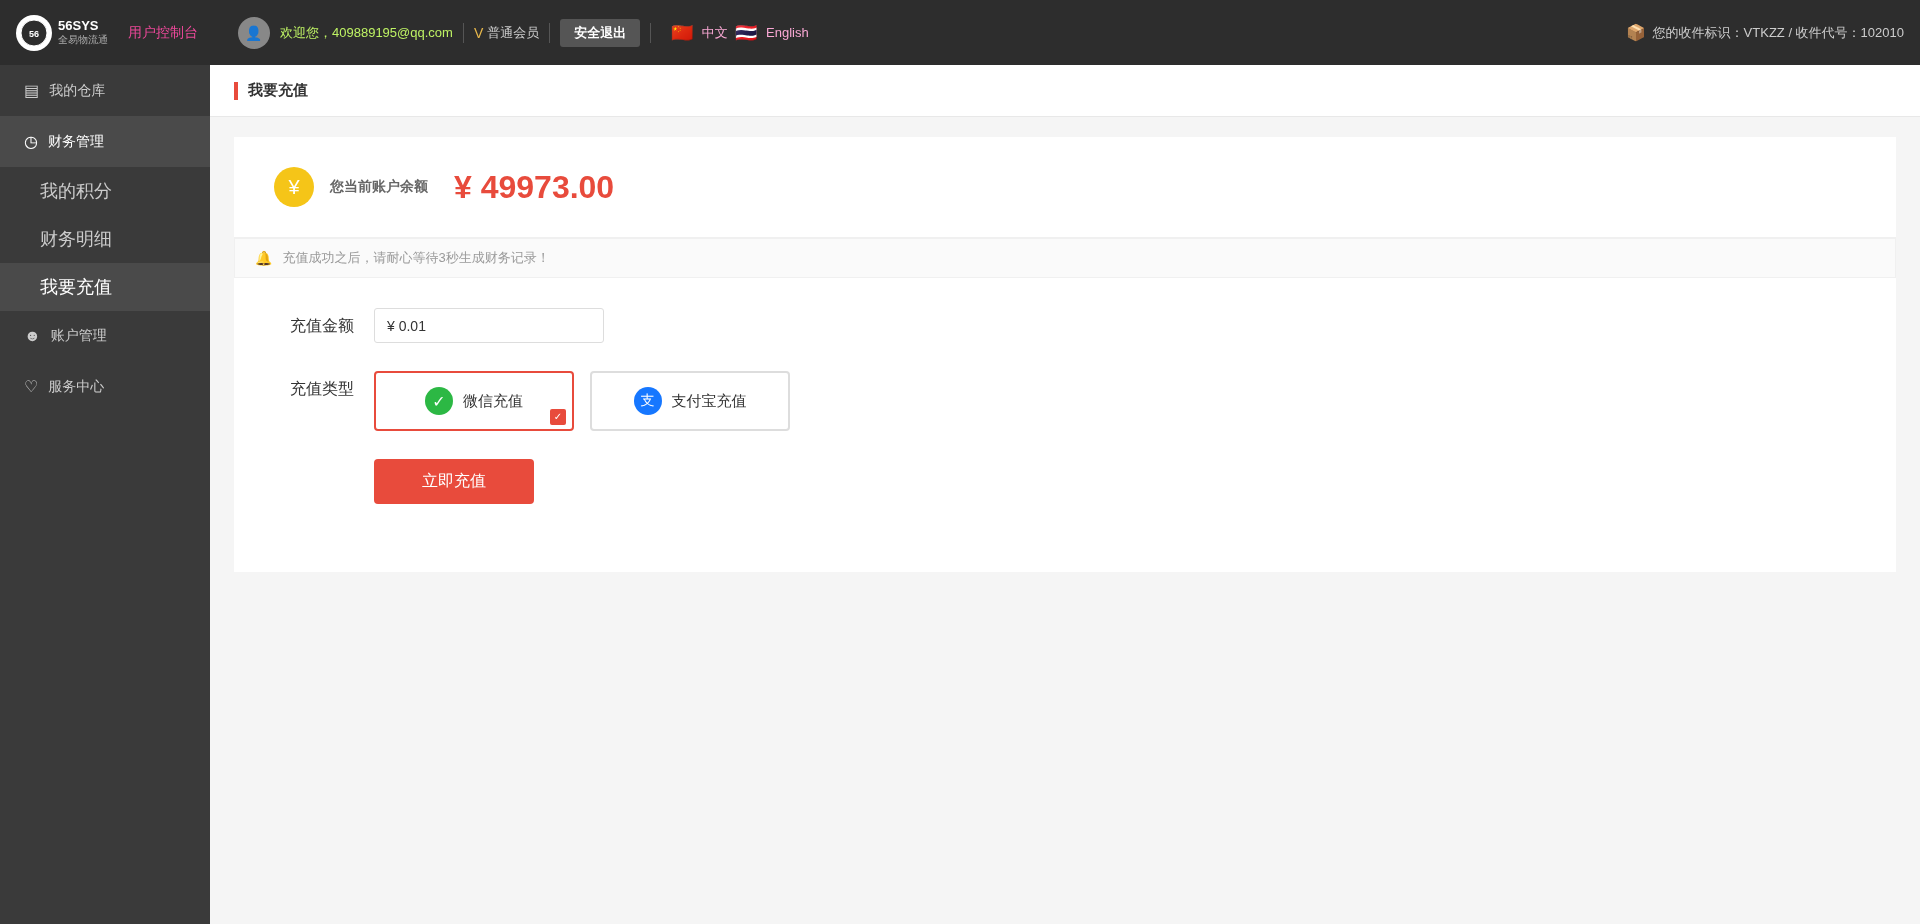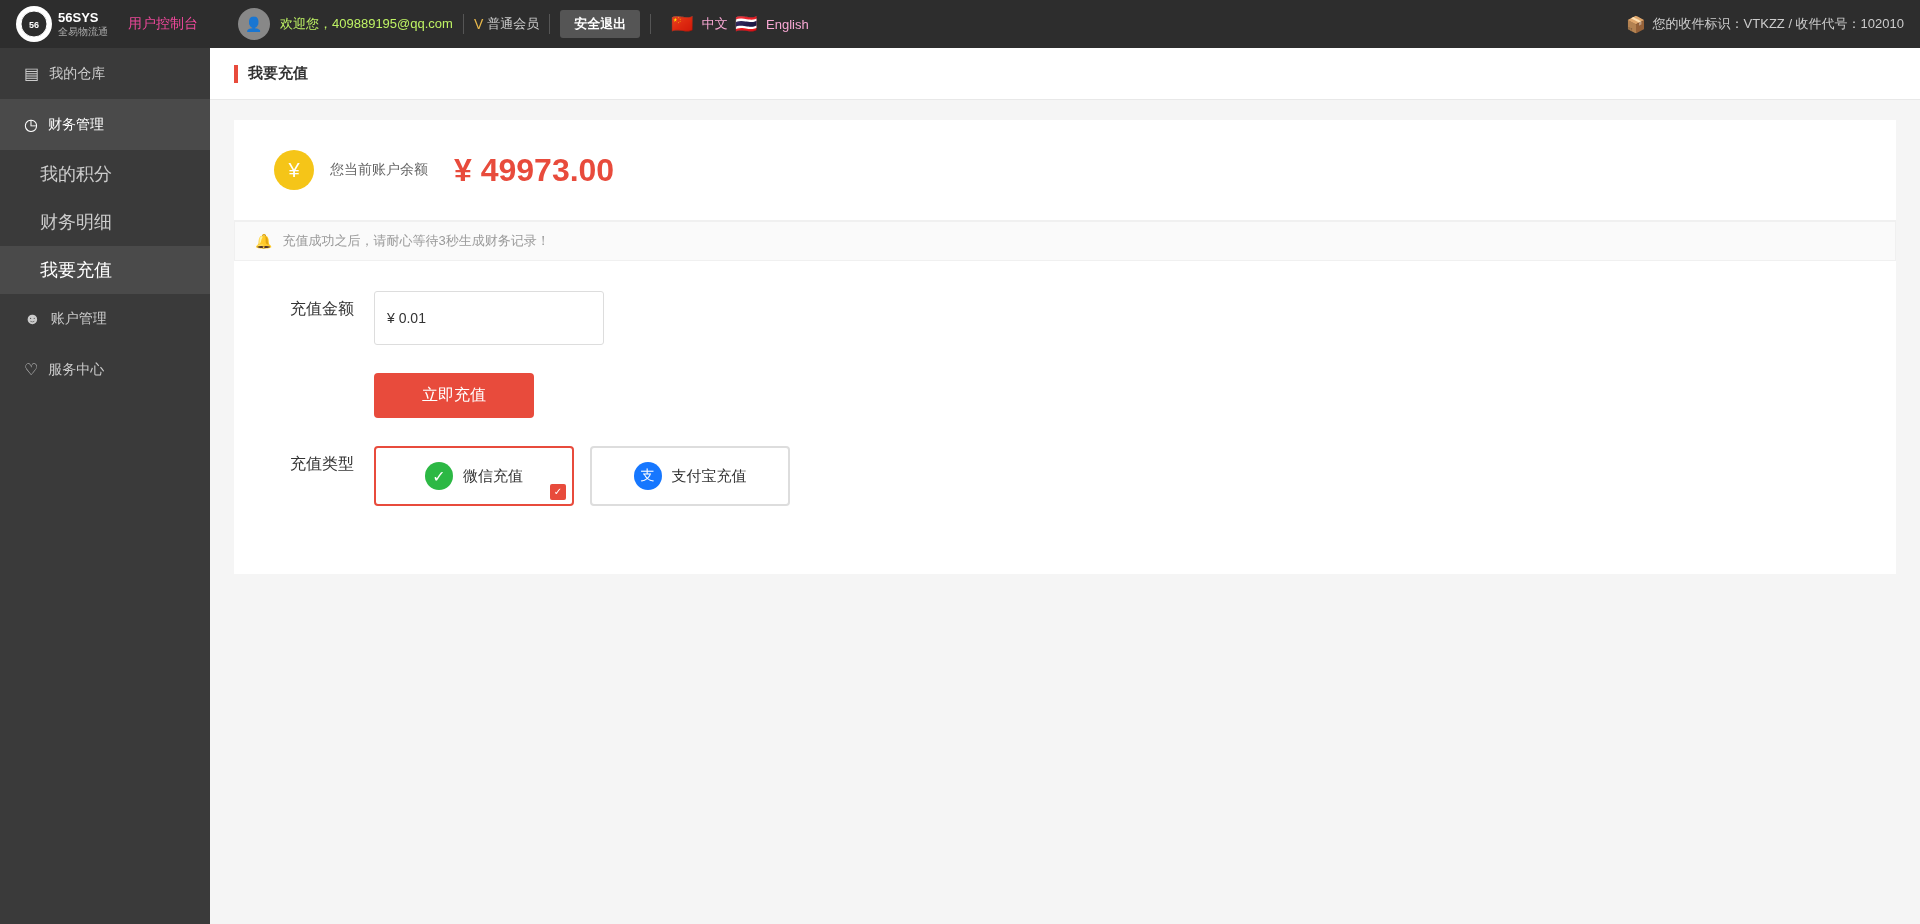--- a/index.html
+++ b/index.html
@@ -1,21 +1,21 @@
 <!DOCTYPE html>
 <html><head>
   <meta charset="utf-8">
   <style>
     * { margin: 0; padding: 0; box-sizing: border-box; }
     body { font-family: "Microsoft YaHei", Arial, sans-serif; background: #f0f0f0; width: 1920px; height: 924px; overflow: hidden; display: flex; flex-direction: column; }
 
     
     .header {
       background: #2d2d2d;
-      height: 48px;
+      height: 65px;
       display: flex;
       align-items: center;
       padding: 0 16px;
       flex-shrink: 0;
       color: #ccc;
       font-size: 13px;
     }
     .logo {
       display: flex;
       align-items: center;
@@ -125,21 +125,21 @@
       gap: 16px;
       border-bottom: 1px solid #f0f0f0;
     }
     .balance-coin {
       width: 40px; height: 40px;
       background: #f5c518;
       border-radius: 50%;
       display: flex; align-items: center; justify-content: center;
       font-size: 20px; color: #fff;
     }
-    .balance-label { color: #666; font-size: 14px; }
+    .balance-label { color: #666; font-size: 14px; font-weight: bold; }
     .balance-amount { color: #e84b3c; font-size: 32px; font-weight: bold; margin-left: 10px; }
 
     
     .notice-bar {
       background: #fafafa;
       border: 1px solid #f0f0f0;
       margin: 0 24px;
       padding: 10px 20px;
       display: flex;
       align-items: center;
@@ -164,21 +164,21 @@
     .form-label {
       width: 80px;
       color: #333;
       font-size: 16px;
       padding-top: 8px;
       flex-shrink: 0;
       text-align: right;
     }
     .amount-input {
       width: 230px;
-      height: 54px;
+      height: 35px;
       border: 1px solid #ddd;
       border-radius: 3px;
       padding: 0 12px;
       font-size: 14px;
       color: #333;
       outline: none;
     }
 
     
     .payment-options {
@@ -333,35 +333,35 @@
     <div class="notice-bar">
       <span class="notice-icon">🔔</span>
       <span>充值成功之后，请耐心等待3秒生成财务记录！</span>
     </div>
 
     <div class="form-area">
 
       <div class="form-row">
         <label class="form-label">充值金额</label>
         <input class="amount-input" type="text" value="¥ 0.01" style="">
-      </div>
-
-      <div class="form-row">
-        <label class="form-label"></label>
-        <button class="submit-btn">立即充值</button>
       </div>
 
       <div class="form-row">
         <label class="form-label">充值类型</label>
         <div class="payment-options">
           <div class="payment-option selected">
             <div class="wechat-icon">✓</div>
             <span>微信充值</span>
           </div>
           <div class="payment-option">
             <div class="alipay-icon">支</div>
             <span>支付宝充值</span>
           </div>
         </div>
       </div>
+
+      <div class="form-row">
+        <label class="form-label"></label>
+        <button class="submit-btn">立即充值</button>
+      </div>
     </div>
   </div>
 </div>
 
 </body></html>

